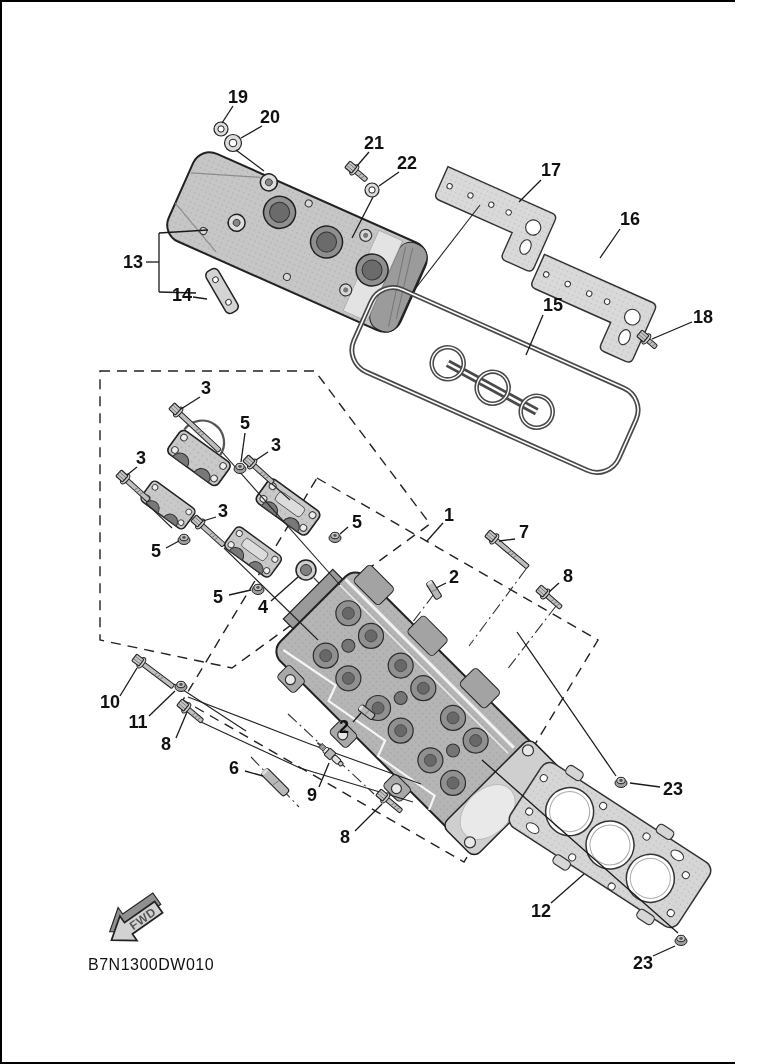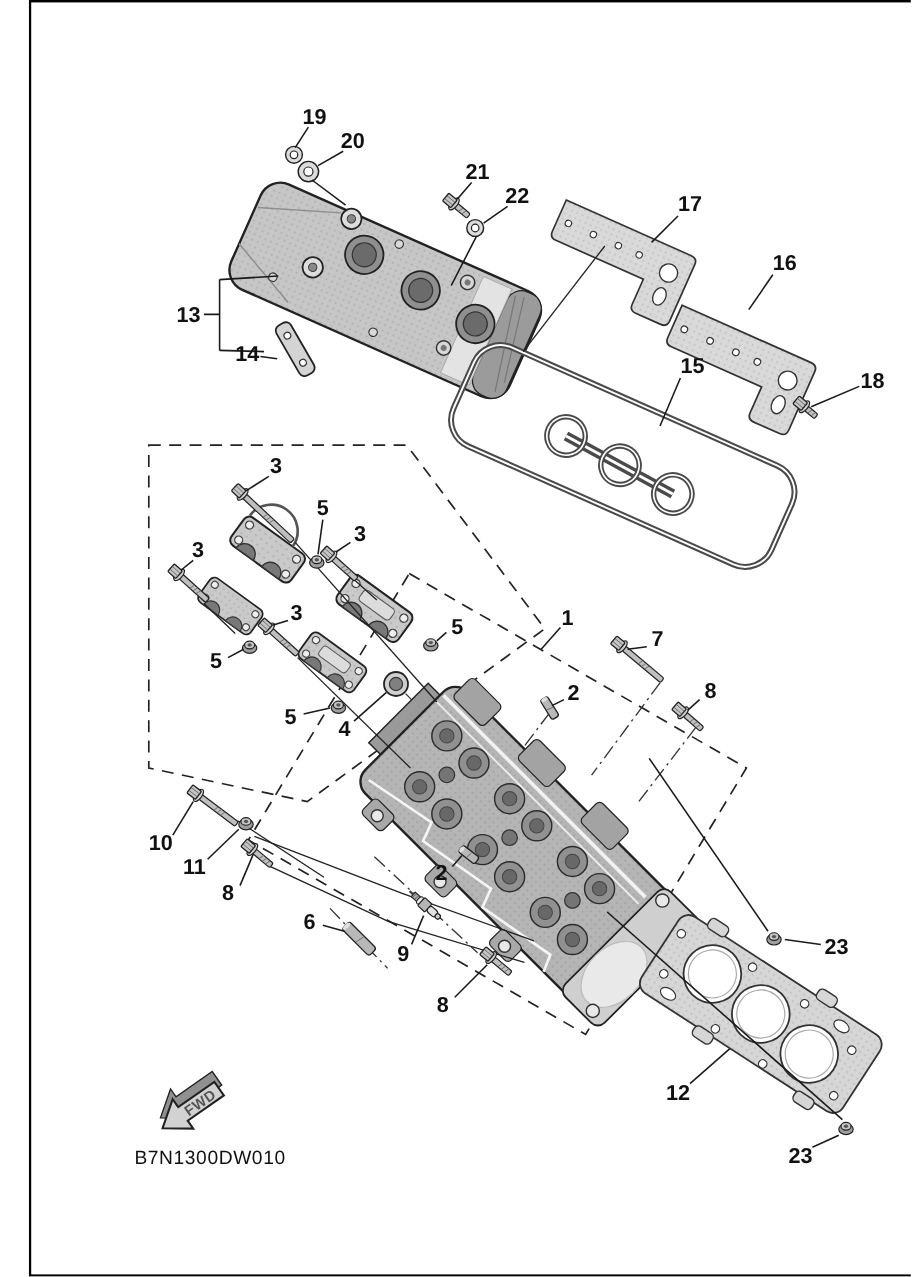--- a/index.html
+++ b/index.html
@@ -1,17 +1,17 @@
 <!DOCTYPE html>
 <html><head>
 <meta charset="utf-8">
 <style>
   html,body{margin:0;padding:0;background:#fff;}
   .page{position:relative;width:735px;height:1064px;background:#ffffff;overflow:hidden;
-        font-family:"Liberation Sans", sans-serif;padding-left:24px;}
+        font-family:"Liberation Sans", sans-serif;}
   svg{display:block;}
   text{font-family:"Liberation Sans", sans-serif;}
 </style>
 </head>
 <body>
 
 <div class="page">
 <svg width="770" height="1064" viewBox="0 0 770 1064" xmlns="http://www.w3.org/2000/svg">
   <defs>
     <pattern id="dots" width="5" height="5" patternUnits="userSpaceOnUse">

